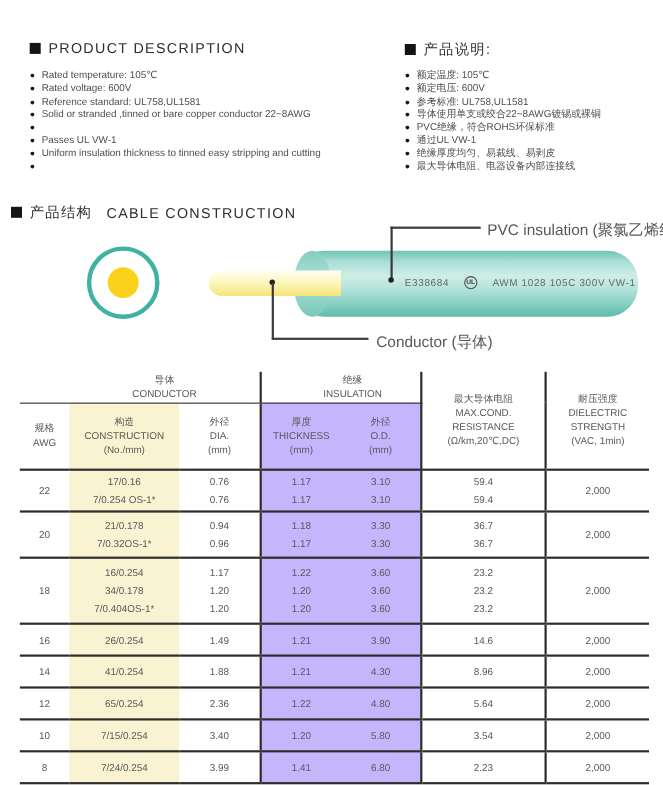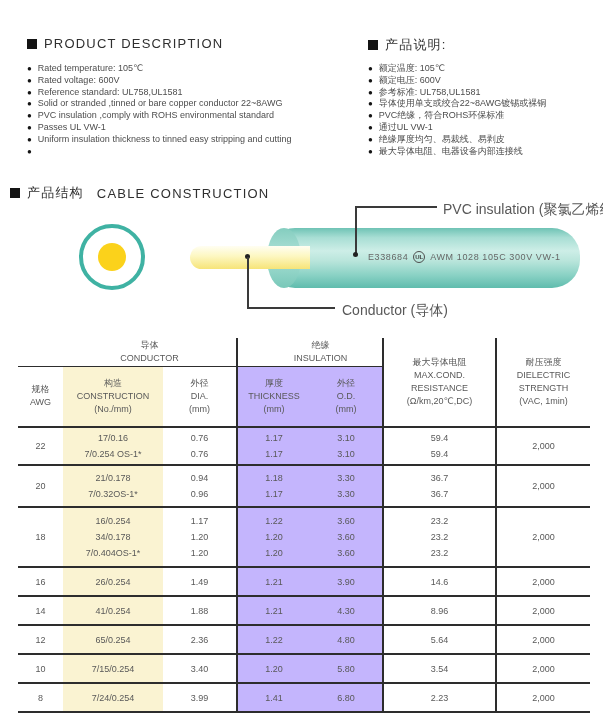--- a/index.html
+++ b/index.html
@@ -24,21 +24,21 @@
           border-radius:28px;
           background:linear-gradient(180deg,#6fc3b5 0%,#a8ded4 16%,#cdeee7 38%,#b9e5db 55%,#8bd2c5 78%,#5fbcad 100%); z-index:1; }
   .cable-cap { position:absolute; left:267px; top:228px; width:34px; height:60px;
           border-radius:50%;
           background:linear-gradient(180deg,#84cdbf 0%,#aadfd5 40%,#93d5c8 70%,#79c8b9 100%); z-index:2; }
   .rod { position:absolute; left:190px; top:246px; width:120px; height:23px;
           border-radius:12px 0 0 12px;
           background:linear-gradient(180deg,#fffef2 0%,#fdf7c0 45%,#f6e478 100%); z-index:3; }
   .cable-print { position:absolute; left:368px; top:251px; width:210px; z-index:4;
           font-size:9px; letter-spacing:0.6px; color:#676767; text-align:center; white-space:nowrap;
-          display:flex; align-items:center; justify-content:flex-start; gap:5px; }
+          display:flex; align-items:center; justify-content:space-between; gap:5px; }
   .ul-badge { display:inline-flex; align-items:center; justify-content:center;
           width:12px; height:12px; border:1.2px solid #4e4e4e; border-radius:50%;
           font-size:6px; font-weight:bold; color:#3e3e3e; letter-spacing:0; }
   .lead { position:absolute; background:#3a3a3a; z-index:5; }
   .lead-dot { position:absolute; width:5px; height:5px; border-radius:50%; background:#222; z-index:5; }
   .dia-label { position:absolute; font-size:14px; color:#585858; white-space:nowrap; z-index:5; }
 
   
   table.spec { position:absolute; left:18px; top:338px; width:572px;
           border-collapse:collapse; table-layout:fixed;
@@ -79,21 +79,20 @@
     <li>
         <span class="dot">●</span>
         <span>Reference standard: UL758,UL1581</span>
       </li>
     <li>
         <span class="dot">●</span>
         <span>Solid or stranded ,tinned or bare copper conductor 22~8AWG</span>
       </li>
     <li>
         <span class="dot">●</span>
-        <span>PVC insulation ,comply with ROHS environmental standard</span>
       </li>
     <li>
         <span class="dot">●</span>
         <span>Passes UL VW-1</span>
       </li>
     <li>
         <span class="dot">●</span>
         <span>Uniform insulation thickness to tinned easy stripping and cutting</span>
       </li>
     <li>

